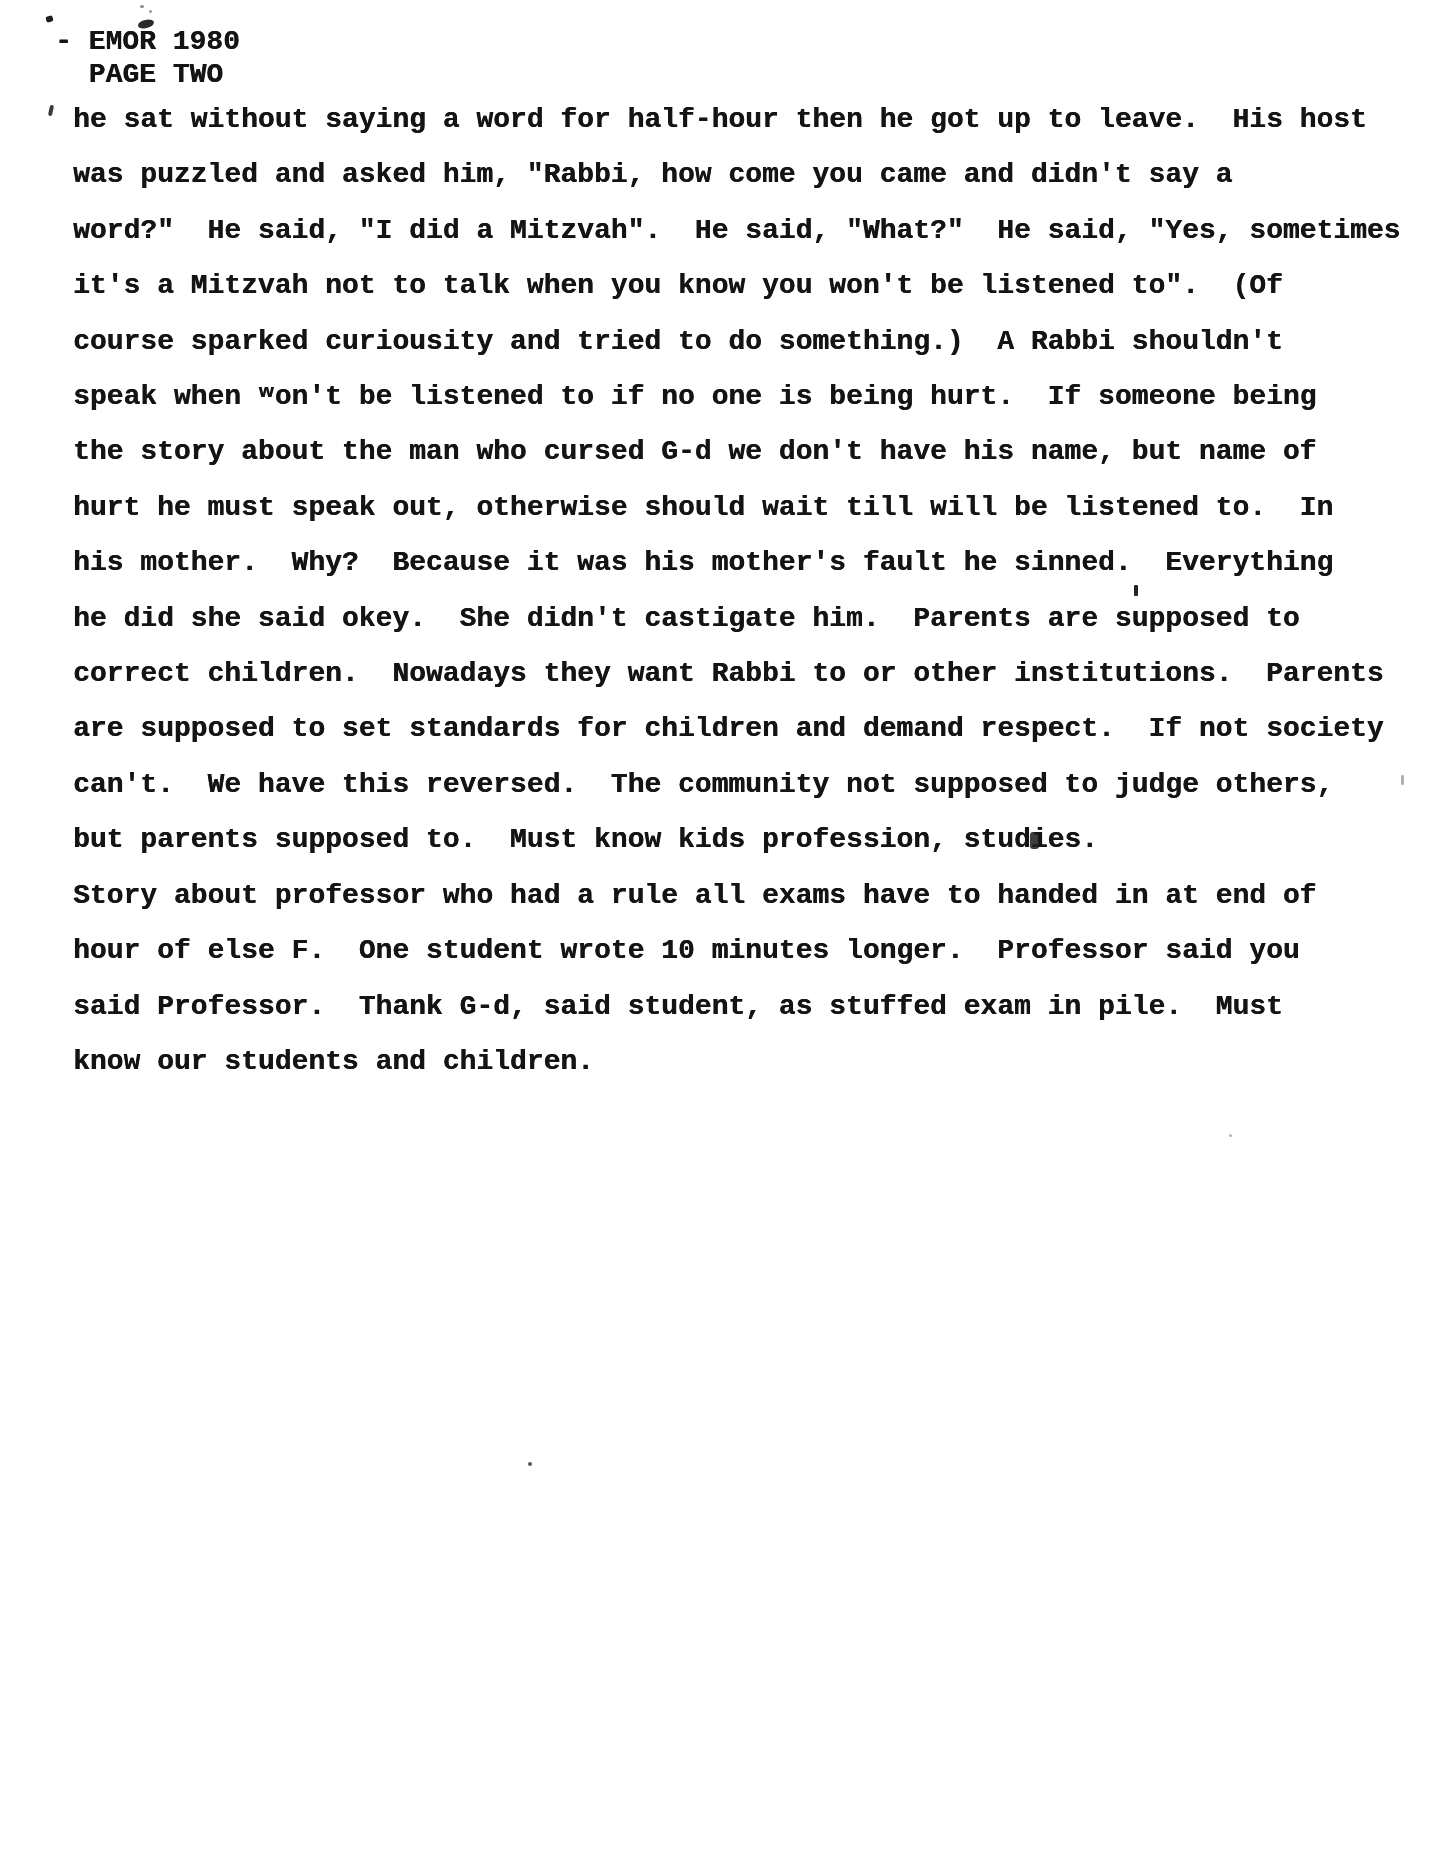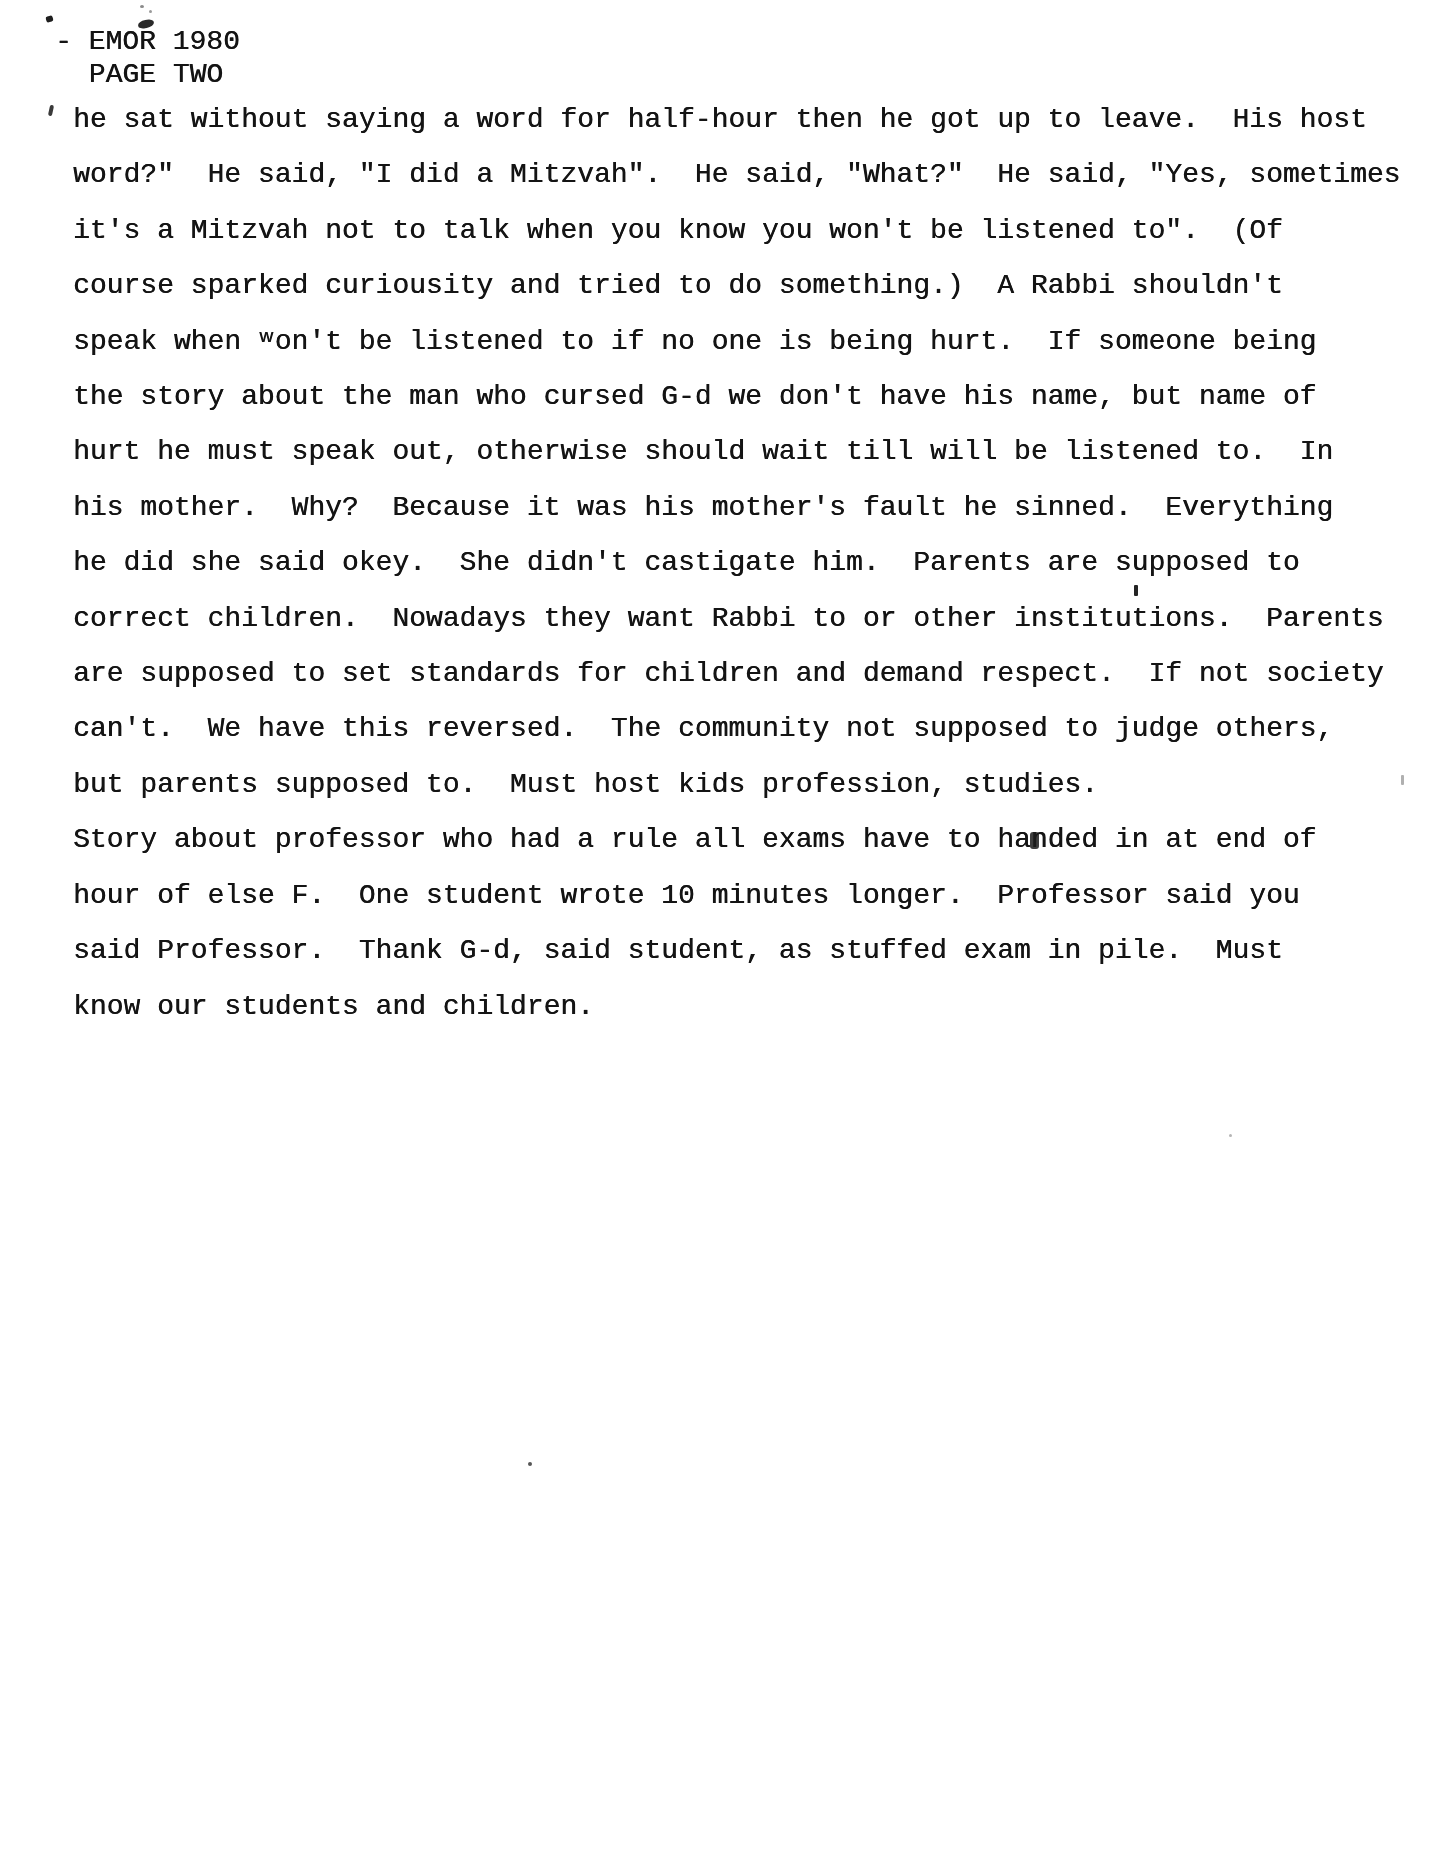--- a/index.html
+++ b/index.html
@@ -9,20 +9,21 @@
     background: #ffffff;
   }
   .page {
     position: relative;
     width: 1430px;
     height: 1851px;
     background: #ffffff;
     overflow: hidden;
     font-family: "Liberation Mono", "DejaVu Sans Mono", monospace;
     color: #141414;
+    font-weight: bold;
   }
   .doc-header {
     position: absolute;
     left: 55px;
     top: 25px;
     font-size: 28px;
     line-height: 33px;
     text-shadow: 0.4px 0 0 currentColor;
   }
   .h-line { white-space: pre; }
@@ -53,32 +54,33 @@
 
 <div class="page">
 
   <div class="doc-header">
     <div class="h-line">- EMOR 1980</div>
     <div class="h-line h-line2">PAGE TWO</div>
   </div>
 
   <div class="doc-body">
     <div class="line">he sat without saying a word for half-hour then he got up to leave.  His host</div>
+    <div class="line">was puzzled and asked him, "Rabbi, how come you came and didn't say a</div>
     <div class="line">word?"  He said, "I did a Mitzvah".  He said, "What?"  He said, "Yes, sometimes</div>
     <div class="line">it's a Mitzvah not to talk when you know you won't be listened to".  (Of</div>
     <div class="line">course sparked curiousity and tried to do something.)  A Rabbi shouldn't</div>
     <div class="line">speak when ʷon't be listened to if no one is being hurt.  If someone being</div>
     <div class="line">the story about the man who cursed G-d we don't have his name, but name of</div>
     <div class="line">hurt he must speak out, otherwise should wait till will be listened to.  In</div>
     <div class="line">his mother.  Why?  Because it was his mother's fault he sinned.  Everything</div>
     <div class="line">he did she said okey.  She didn't castigate him.  Parents are supposed to</div>
     <div class="line">correct children.  Nowadays they want Rabbi to or other institutions.  Parents</div>
     <div class="line">are supposed to set standards for children and demand respect.  If not society</div>
     <div class="line">can't.  We have this reversed.  The community not supposed to judge others,</div>
-    <div class="line">but parents supposed to.  Must host kids profession, studies.</div>
+    <div class="line">but parents supposed to.  Must know kids profession, studies.</div>
     <div class="line">Story about professor who had a rule all exams have to handed in at end of</div>
     <div class="line">hour of else F.  One student wrote 10 minutes longer.  Professor said you</div>
     <div class="line">said Professor.  Thank G-d, said student, as stuffed exam in pile.  Must</div>
     <div class="line">know our students and children.</div>
   </div>
 
   <div class="speck speck-a"></div>
   <div class="speck speck-b"></div>
   <div class="speck speck-c"></div>
   <div class="speck speck-d"></div>

